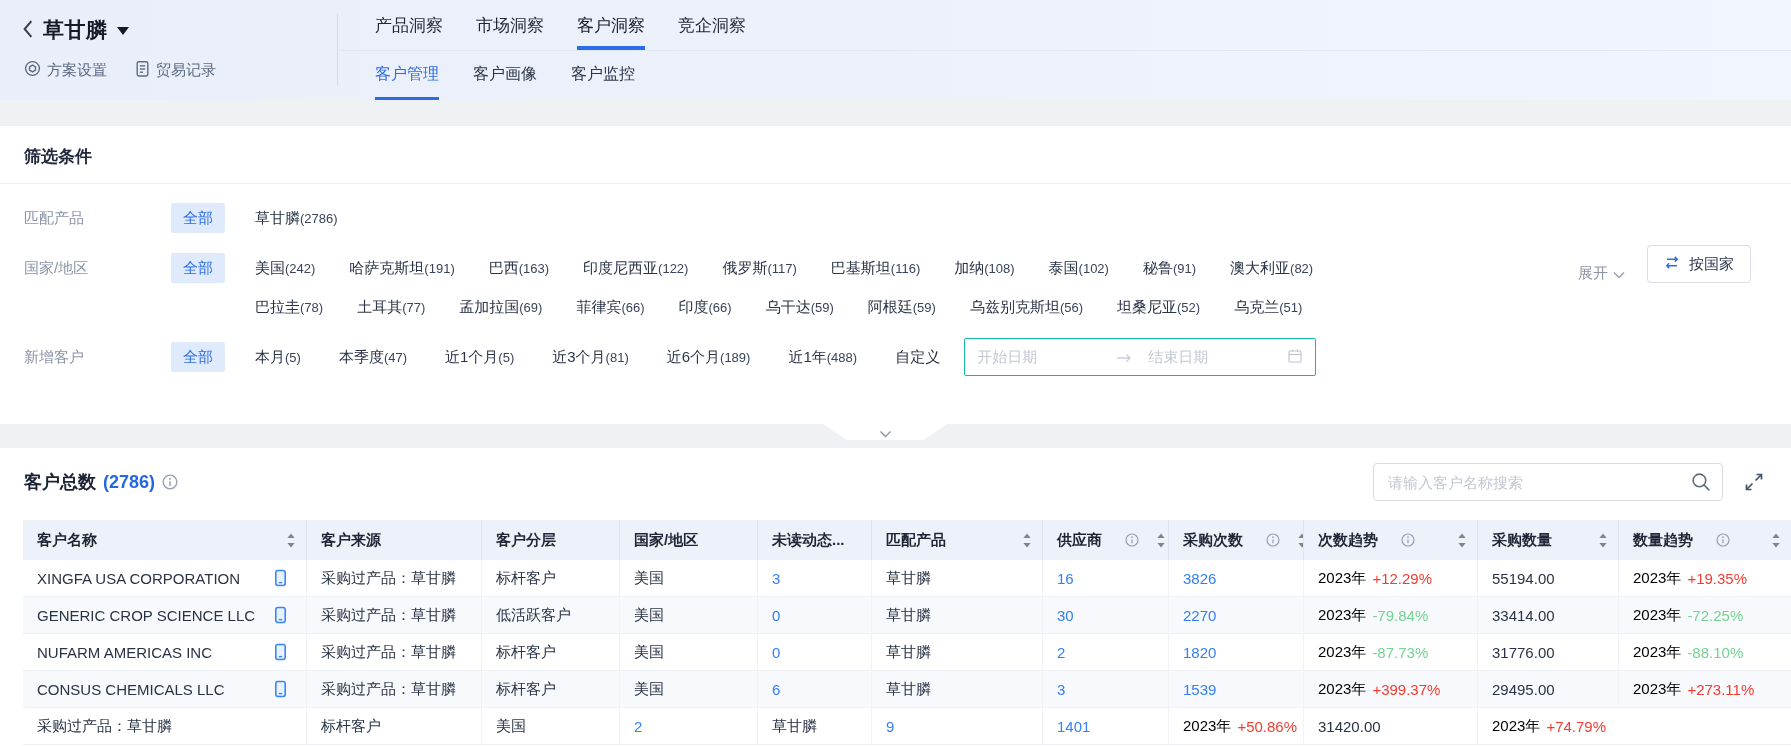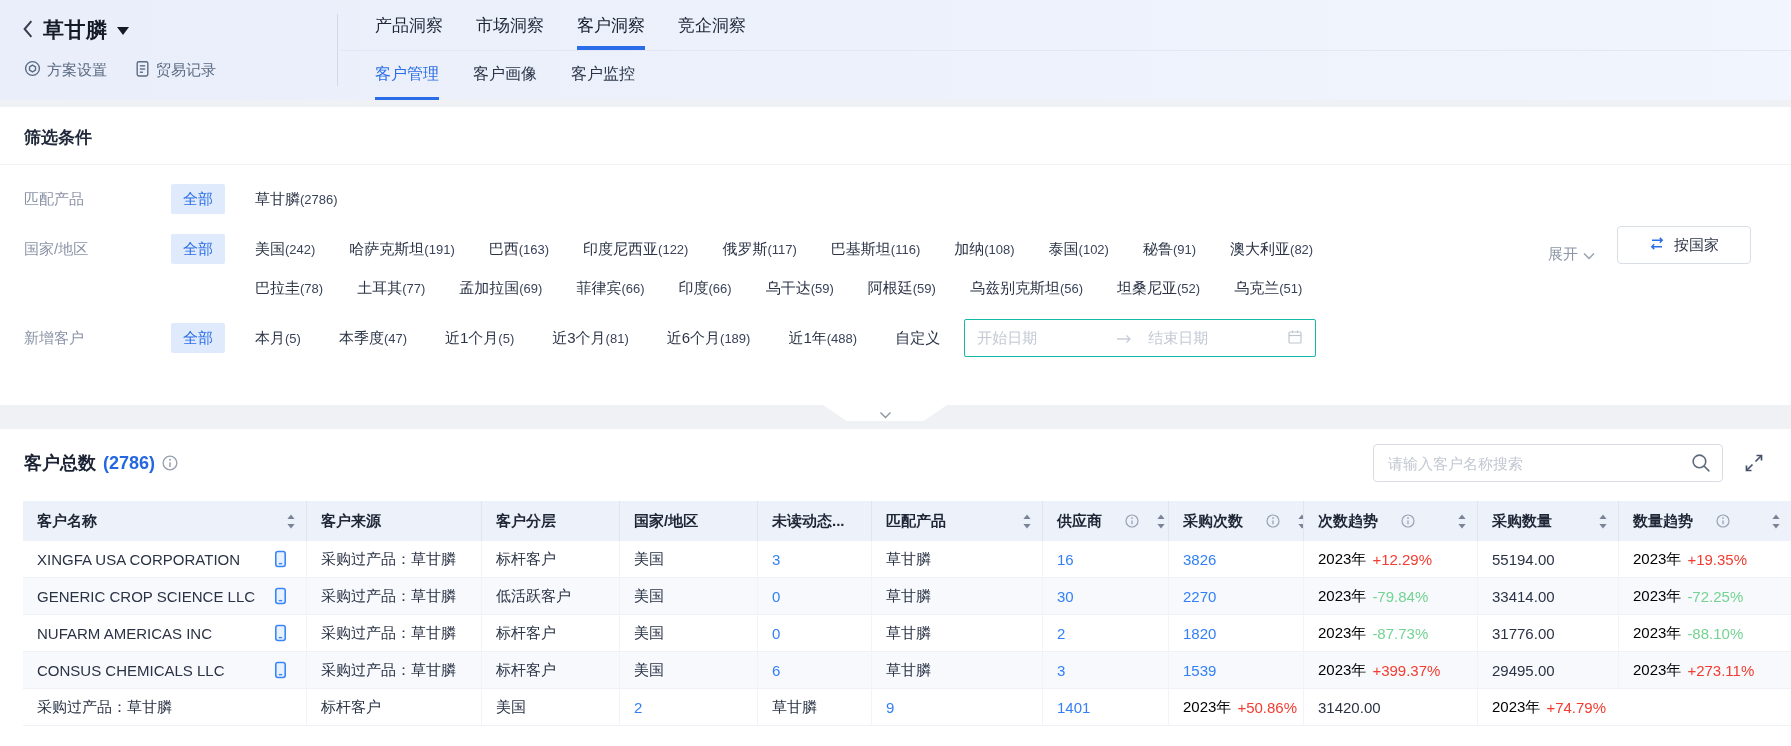--- a/index.html
+++ b/index.html
@@ -25,35 +25,35 @@
   .hdr-hdiv{position:absolute; left:340px; right:0; top:50px; height:1px; background:#e2e8f3;}
   .main-tabs{position:absolute; left:375px; top:0; height:50px; display:flex; gap:33px;}
   .main-tab{display:flex; align-items:center; font-size:17px; color:#1f2636; cursor:pointer;
             border-bottom:4px solid transparent; padding-top:4px; font-weight:500;}
   .main-tab.active{border-bottom-color:var(--blue); color:#141c2c;}
   .sub-tabs{position:absolute; left:375px; top:50px; height:50px; display:flex; gap:34px;}
   .sub-tab{display:flex; align-items:center; font-size:16px; color:#2b3447; cursor:pointer;
            border-bottom:3px solid transparent; padding-top:2px;}
   .sub-tab.active{color:var(--blue); border-bottom-color:var(--blue);}
   
-  .card-filter{background:#fff; margin-top:7px; position:relative; padding-bottom:48px; flex:none;}
+  .card-filter{background:#fff; margin-top:26px; position:relative; padding-bottom:48px; flex:none;}
   .sec-title{padding:19px 24px 15px; font-size:17px; font-weight:bold; color:#20283a;}
   .sec-divider{height:1px; background:#f0f2f5;}
   .frow{display:flex; align-items:flex-start; padding:0 40px 0 24px; margin-top:19px;}
   .flabel{width:147px; flex:none; color:#8a93a6; font-size:15px; line-height:30px;}
   .fall{height:30px; line-height:30px; padding:0 12px; background:var(--chipbg); color:var(--blue);
         border-radius:2px; margin-right:30px; flex:none; cursor:pointer;}
   .fopts{display:flex; flex-wrap:nowrap; gap:0 34px; line-height:30px; color:#2b3447;}
   .opt{cursor:pointer; white-space:nowrap;}
   .opt .cnt{font-size:13px; color:#39435a;}
   .fcol{display:flex; flex-direction:column;}
   .fcol .fopts + .fopts{margin-top:8px;}
   .fright{margin-left:auto; display:flex; align-items:flex-end; gap:22px; height:30px; flex:none;}
   .expand-link{display:flex; align-items:center; gap:5px; color:#8b95a5; cursor:pointer;}
-  .btn-bycountry{display:flex; align-items:center; gap:9px; height:38px; padding:0 31px;
+  .btn-bycountry{display:flex; align-items:center; gap:9px; height:38px; padding:0 16px;
         border:1px solid #d8dde6; border-radius:4px; background:#fff; color:#2b3447;
         font-size:15px; cursor:pointer; margin-top:-4px;}
   .frow-newcust .fopts{gap:0 38px; line-height:30px;}
   .custom-opt{margin-left:2px;}
   .date-range{margin-left:24px; width:352px; height:38px; margin-top:-4px; border:1px solid #14b8a6;
         border-radius:2px; display:flex; align-items:center; padding:0 12px; background:#fff; cursor:text;}
   .date-ph{color:#c3c8d2; font-size:15px; flex:1;}
   .date-ph.end{padding-left:16px;}
   .collapse-tab{position:absolute; left:823px; top:100%; width:124px; height:16px; background:#fff;
         clip-path:polygon(0 0,100% 0,81% 100%,19% 100%);

